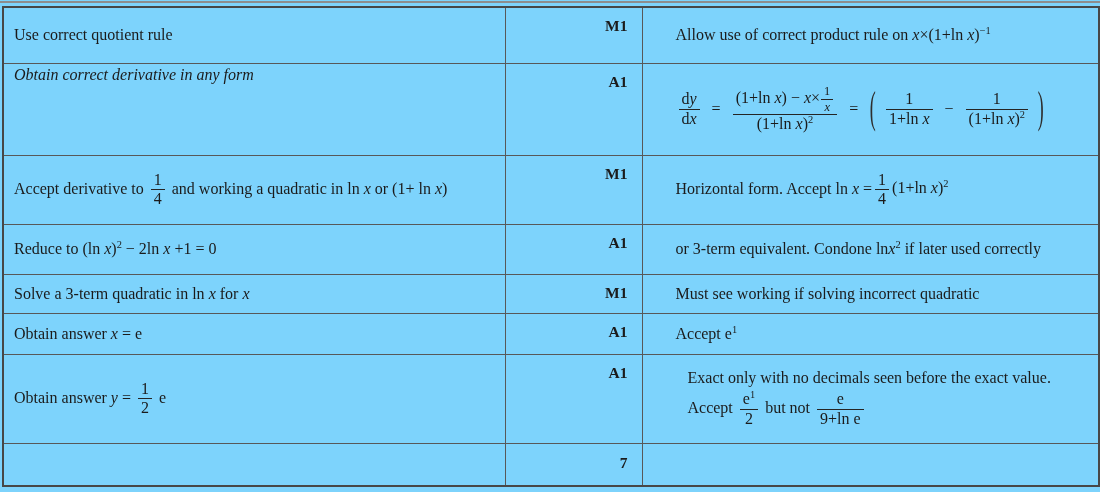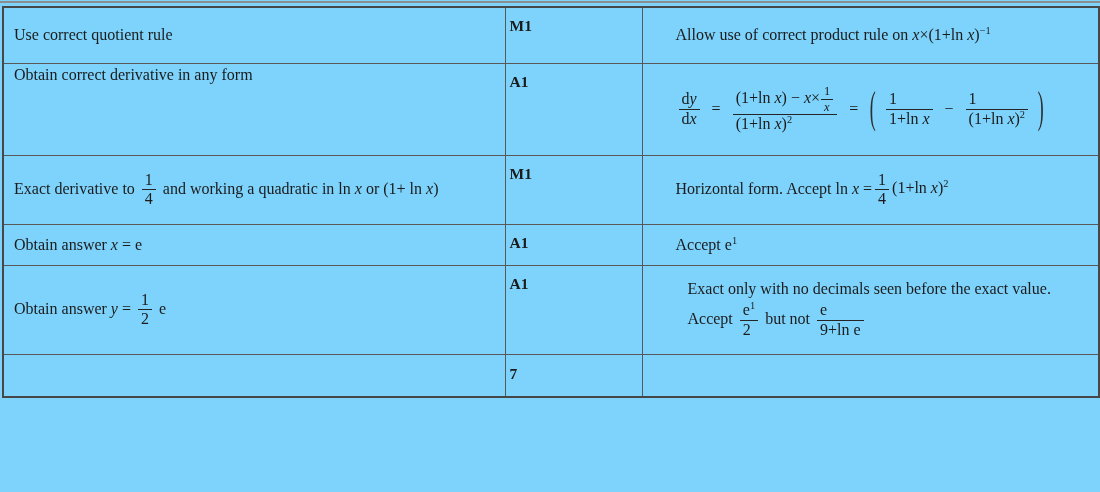--- a/index.html
+++ b/index.html
@@ -6,27 +6,27 @@
   body{font-family:"Liberation Serif","DejaVu Serif",serif;color:#1b1b1b;font-size:16px;}
   .page{position:relative;width:1100px;height:492px;background:#7dd3fc;overflow:hidden;}
   .top-rule{position:absolute;top:1px;left:0;width:1100px;height:0;border-top:2px solid #8d8d8d;}
   table.ms{position:absolute;top:6px;left:2px;width:1096px;border-collapse:collapse;table-layout:fixed;
            border:2px solid #474747;}
   td{border:1px solid #585858;padding:2px 8px;overflow:hidden;}
   col.c-desc{width:502px;} col.c-mark{width:137px;} col.c-comment{width:457px;}
   tr.r1{height:56px;} tr.r2{height:92px;} tr.r3{height:69px;} tr.r4{height:50px;}
   tr.r5{height:39px;} tr.r6{height:41px;} tr.r7{height:89px;} tr.r8{height:43px;}
   td.desc{vertical-align:middle;padding-left:10px;padding-right:14px;}
-  tr.r2 td.desc{vertical-align:top;}
-  td.mark{vertical-align:top;text-align:left;font-weight:bold;padding:9px 14px 0 4px;font-size:15.5px;}
+  tr.r2 td.desc{vertical-align:top;font-style:italic;}
+  td.mark{vertical-align:top;text-align:right;font-weight:bold;padding:9px 14px 0 4px;font-size:15.5px;}
   tr.r8 td.mark{vertical-align:middle;padding-top:0;padding-bottom:2px;}
   td.comment{vertical-align:middle;padding-left:33px;padding-right:8px;}
   sup{font-size:0.65em;line-height:0;}
   i{font-style:italic;}
-  .frac{display:inline-block;vertical-align:middle;text-align:left;line-height:1.15;margin:0 3px;}
+  .frac{display:inline-block;vertical-align:middle;text-align:center;line-height:1.15;margin:0 3px;}
   .frac .num{display:block;padding:0 3px;}
   .frac .den{display:block;border-top:1px solid #242424;padding:0 3px;}
   .frac.nested{font-size:0.78em;margin:0 1px;}
   .op{display:inline-block;vertical-align:middle;margin:0 5px;}
   .bp{display:inline-block;vertical-align:middle;transform:scaleY(2.55) scaleX(1.05);
       font-size:17px;margin:0 3px;color:#2e2e2e;font-weight:400;}
   .formula{white-space:nowrap;}
   .cline{display:block;margin:3px 12px;}
 </style>
 </head>
@@ -84,33 +84,55 @@
               <span class="num">1</span>
               <span class="den">(1+ln <i>x</i>)<sup>2</sup></span>
             </span>
             <span class="bp">)</span>
           </span>
         </td>
       </tr>
 
       <tr class="r3">
         <td class="desc">
-          <span>Exact derivative to</span>
+          <span>Accept derivative to</span>
           <span class="frac"><span class="num">1</span><span class="den">4</span></span>
           <span>and working a quadratic in </span><span>ln <i>x</i></span><span> or </span><span>(1+ ln <i>x</i>)</span>
         </td>
         <td class="mark">
           <span>M1</span>
         </td>
         <td class="comment">
           <span>Horizontal form. Accept </span><span>ln <i>x</i> =</span><span class="frac"><span class="num">1</span><span class="den">4</span></span><span>(1+ln <i>x</i>)<sup>2</sup></span>
         </td>
       </tr>
 
+      <tr class="r4">
+        <td class="desc">
+          <span>Reduce to </span><span>(ln <i>x</i>)<sup>2</sup> − 2ln <i>x</i> +1 = 0</span>
+        </td>
+        <td class="mark">
+          <span>A1</span>
+        </td>
+        <td class="comment">
+          <span>or 3-term equivalent. Condone </span><span>ln<i>x</i><sup>2</sup></span><span> if later used correctly</span>
+        </td>
+      </tr>
 
+      <tr class="r5">
+        <td class="desc">
+          <span>Solve a 3-term quadratic in </span><span>ln <i>x</i></span><span> for </span><span><i>x</i></span>
+        </td>
+        <td class="mark">
+          <span>M1</span>
+        </td>
+        <td class="comment">
+          <span>Must see working if solving incorrect quadratic</span>
+        </td>
+      </tr>
 
       <tr class="r6">
         <td class="desc">
           <span>Obtain answer </span><span><i>x</i> = e</span>
         </td>
         <td class="mark">
           <span>A1</span>
         </td>
         <td class="comment">
           <span>Accept </span><span>e<sup>1</sup></span>

